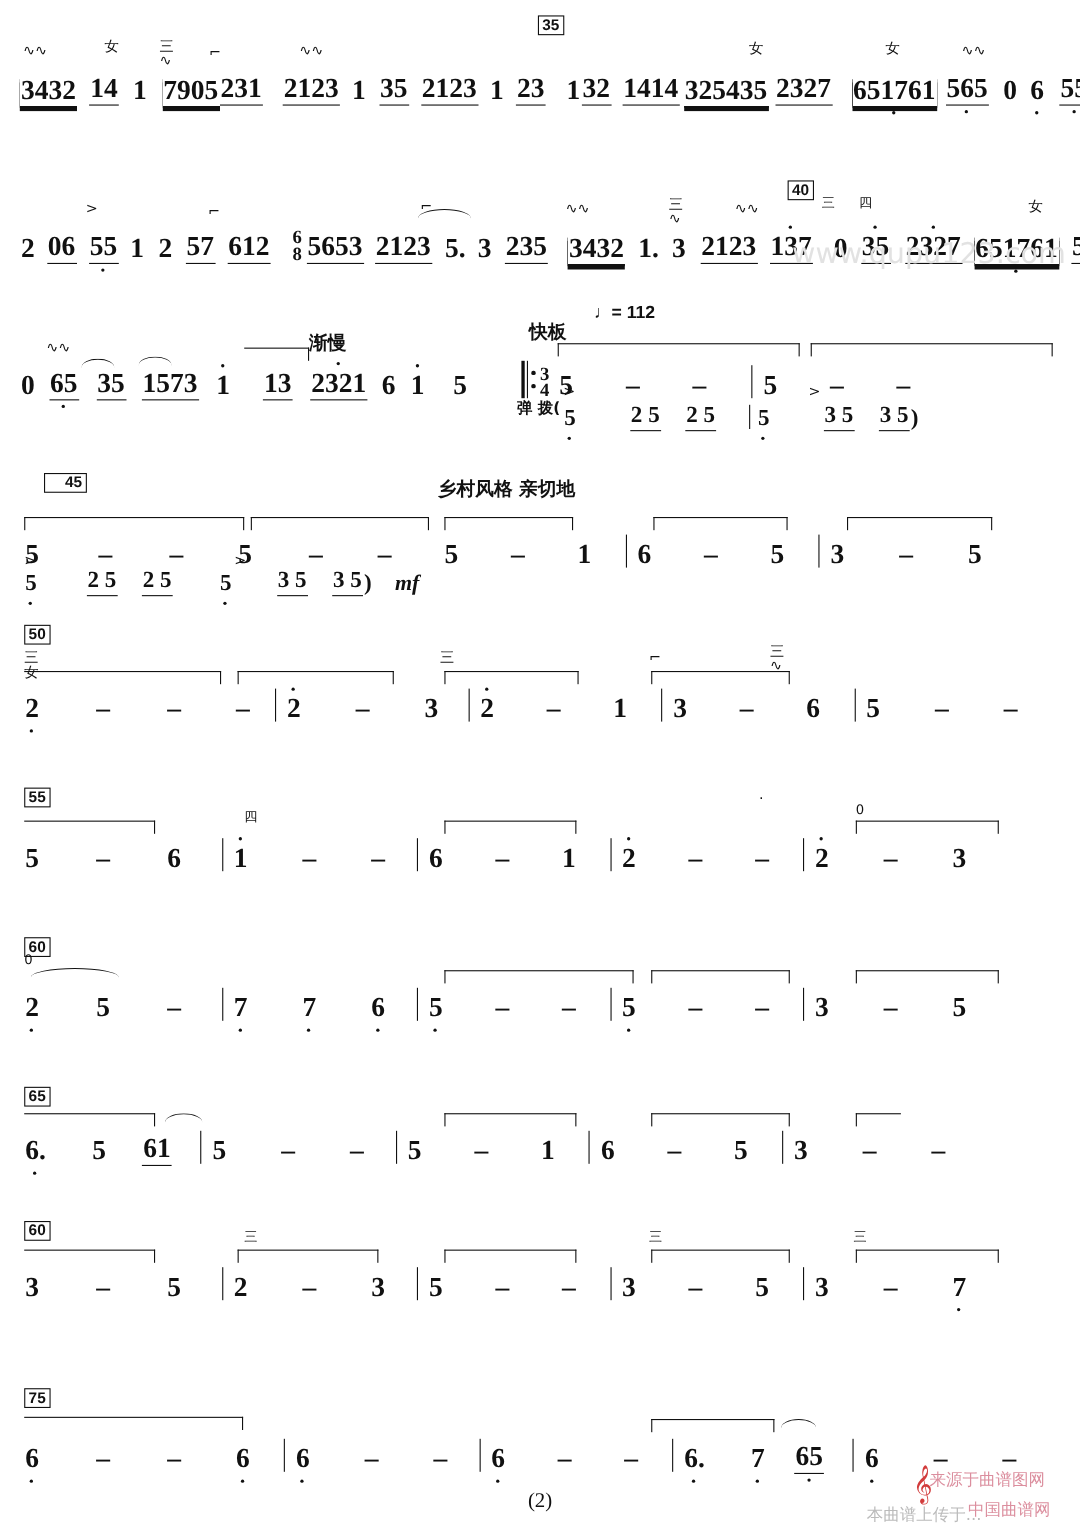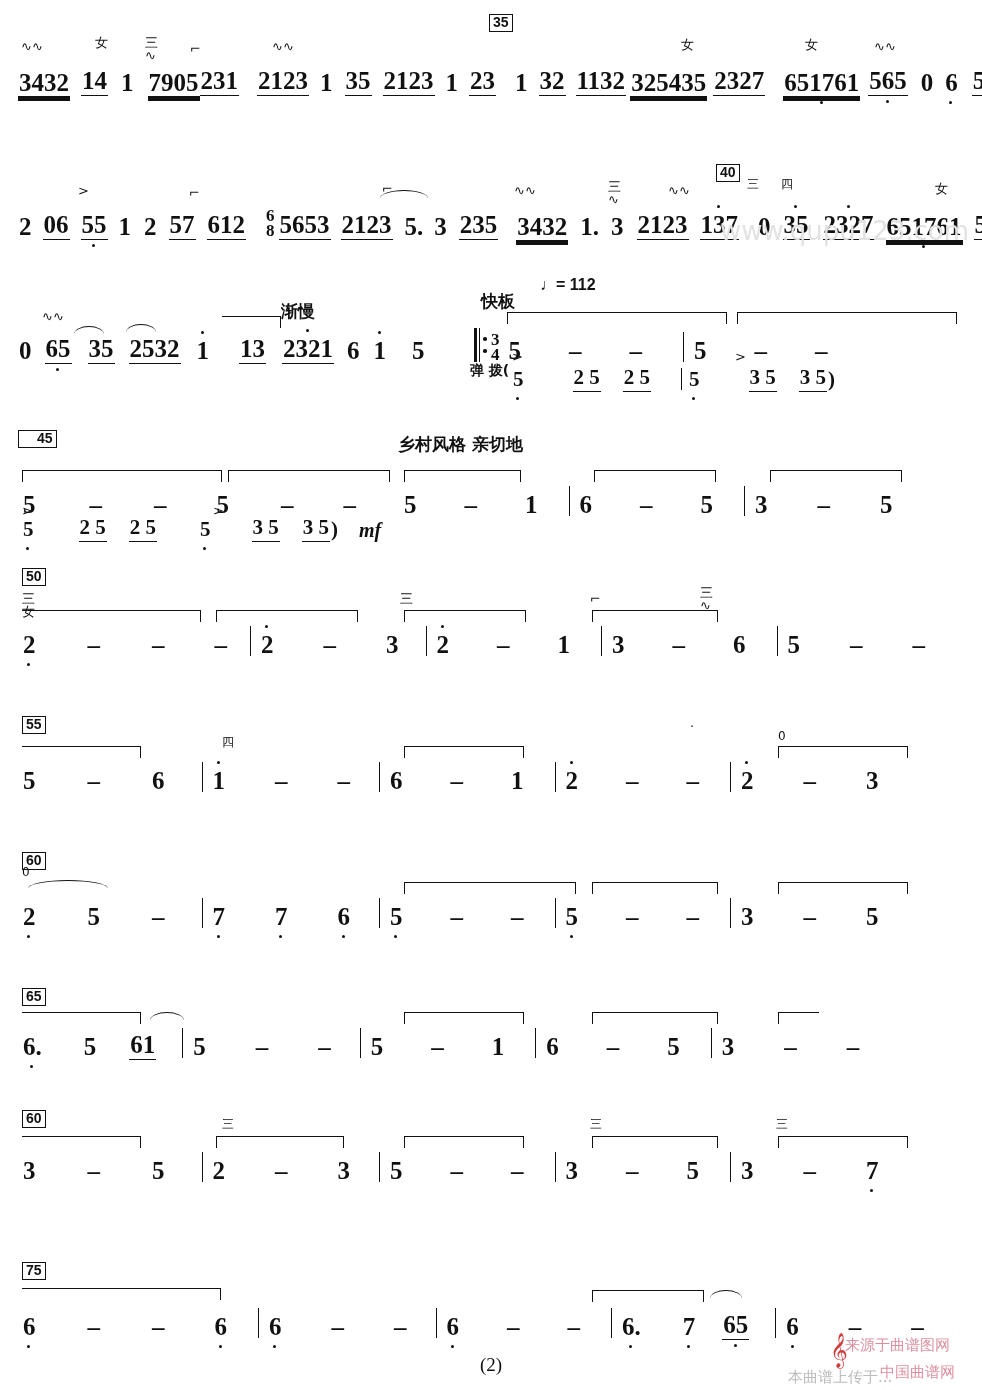--- a/index.html
+++ b/index.html
@@ -174,22 +174,22 @@
       <span class="n b1">2123</span>
       <span class="n" style="margin-left:10px;">1</span>
       <span class="n b1" style="margin-left:11px;">35</span>
       <span class="n b1" style="margin-left:11px;">2123</span>
       <span class="n" style="margin-left:10px;">1</span>
       <span class="n b1" style="margin-left:10px;">23</span>
     </div>
     <div class="bar"></div>
     <div class="meas">
       <span class="n">1</span>
-      <span class="n b1" style="margin-left:10px;">32</span>
-      <span class="n b1" style="margin-left:10px;">1132</span>
+      <span class="n b1" style="">32</span>
+      <span class="n b1" style="margin-left:10px;">1414</span>
       <span class="n b2" style="margin-left:4px;">325435</span>
       <span class="n b1" style="margin-left:6px;">2327</span>
     </div>
     <div class="bar"></div>
     <div class="meas">
       <span class="n b2 dotdn">651761</span>
       <span class="n b1 dotdn" style="margin-left:8px;">565</span>
       <span class="n" style="margin-left:12px;">0</span>
       <span class="n dotdn" style="margin-left:10px;">6</span>
       <span class="n b1 dotdn" style="margin-left:13px;">55</span>
@@ -257,21 +257,21 @@
 
   <span class="label cn" style="left:281px;top:300px;">渐慢</span>
   <span class="label cn" style="left:481px;top:290px;">快板</span>
   <span class="label" style="left:540px;top:276px;">♩= 112</span>
 
   <div class="line" style="top:320px;height:44px;">
     <div class="meas" style="margin-left:18px;">
       <span class="n">0</span>
       <span class="n b1 dotdn" style="margin-left:12px;">65</span>
       <span class="n b1" style="margin-left:16px;">35</span>
-      <span class="n b1" style="margin-left:14px;">2532</span>
+      <span class="n b1" style="margin-left:14px;">1573</span>
       <span class="n dotup" style="margin-left:15px;">1</span>
       <span class="n b1" style="margin-left:29px;">13</span>
       <span class="n b1 dotup" style="margin-left:16px;">2321</span>
       <span class="n" style="margin-left:12px;">6</span>
       <span class="n dotup" style="margin-left:12px;">1</span>
       <span class="n" style="margin-left:24px;">5</span>
     </div>
   </div>
   <div class="tie" style="left:74px;top:326px;width:30px;"></div>
   <div class="tie" style="left:126px;top:324px;width:30px;"></div>
@@ -302,21 +302,21 @@
     <span class="n small b1" style="margin-left:22px;">2 5</span>
     <div class="bar thin" style="height:22px;margin-left:30px;"></div>
     <span class="n small dotdn">5</span>
     <span class="n small b1" style="margin-left:48px;">3 5</span>
     <span class="n small b1" style="margin-left:22px;">3 5</span>
     <span class="n small">)</span>
   </div>
   <span class="orn" style="left:512px;top:350px;">&gt;</span>
   <span class="orn" style="left:735px;top:350px;">&gt;</span>
 
-  <div class="measnum" style="left:18px;top:430px;padding-left:18px;">45</div>
+  <div class="measnum" style="left:40px;top:430px;padding-left:18px;">45</div>
   <span class="label cn" style="left:398px;top:433px;">乡村风格 亲切地</span>
 
   <div class="hold" style="left:22px;top:470px;width:198px;"></div>
   <div class="hold" style="left:228px;top:470px;width:160px;"></div>
   <div class="hold" style="left:404px;top:470px;width:115px;"></div>
   <div class="hold" style="left:594px;top:470px;width:120px;"></div>
   <div class="hold" style="left:770px;top:470px;width:130px;"></div>
 
   <div class="line" style="top:478px;height:40px;">
     <span class="n" style="margin-left:22px;">5</span>

